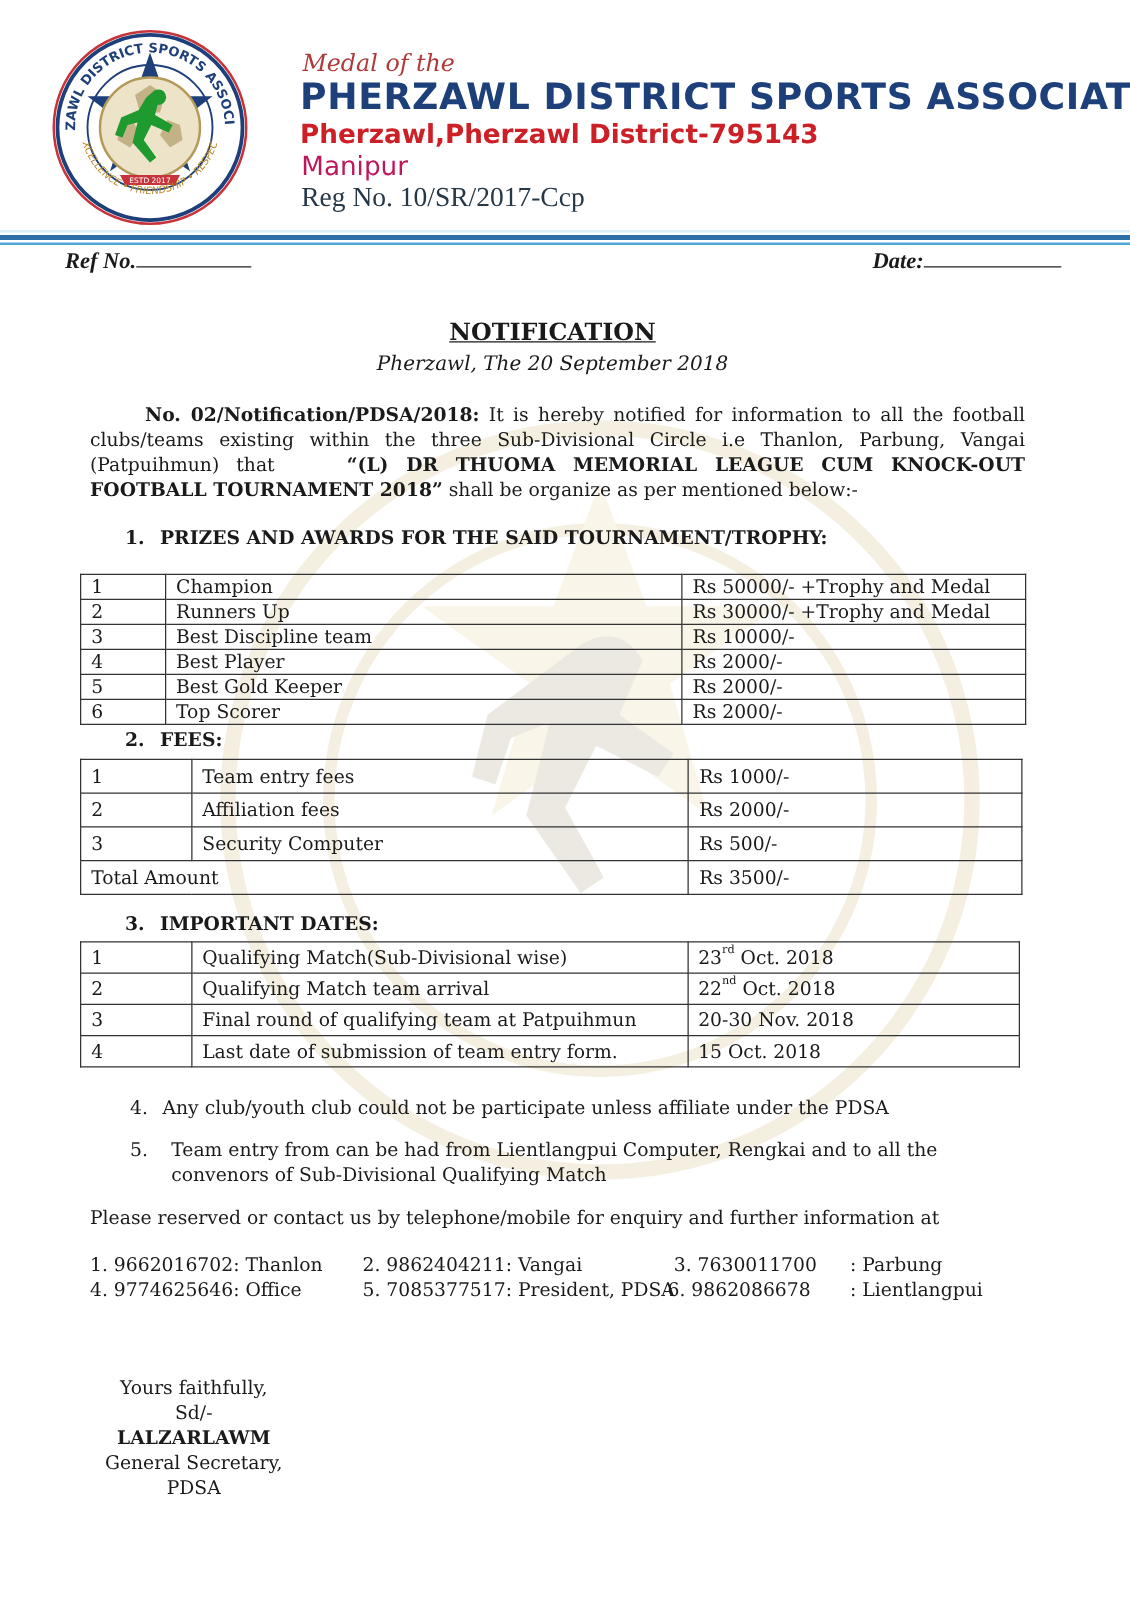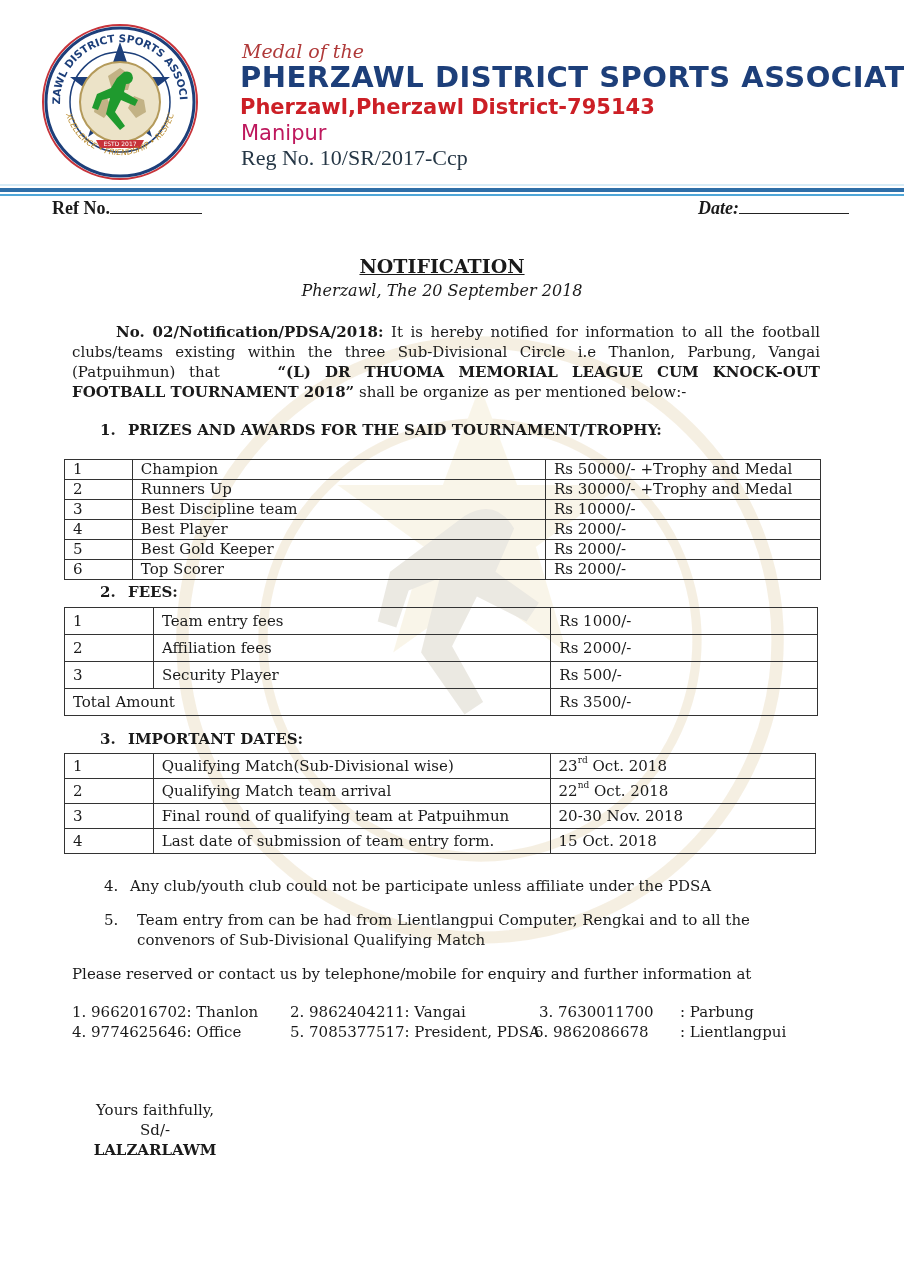--- a/index.html
+++ b/index.html
@@ -14,21 +14,21 @@
     .logo { left: 40px; top: 22px; width: 160px; height: 160px; }
     .office-of { left: 242px; top: 40px; font-family: "DejaVu Serif", serif; font-style: italic; font-size: 19px; color: #b03a3a; }
     .assoc-name { left: 240px; top: 60px; font-family: "DejaVu Sans", sans-serif; font-weight: bold; font-size: 29px; color: #1d3f7a; letter-spacing: 0.5px; transform: scaleX(1.0); transform-origin: left; white-space: nowrap; }
     .address { left: 240px; top: 95px; font-family: "DejaVu Sans", sans-serif; font-weight: bold; font-size: 21px; color: #cc1f26; white-space: nowrap; }
     .state { left: 241px; top: 121px; font-family: "DejaVu Sans", sans-serif; font-size: 21px; color: #be185d; }
     .regno { left: 241px; top: 145px; font-family: "Liberation Serif", serif; font-size: 22px; color: #263746; }
     .rule-thick { left: 0; top: 188px; width: 904px; height: 4px; background: #2f6fa8; }
     .rule-thin { left: 0; top: 194px; width: 904px; height: 2px; background: #4fa6d8; }
     .rule-top { left: 0; top: 184px; width: 904px; height: 2px; background: #d7ecf7; }
 
-    .ref { left: 52px; top: 198px; font-family: "Liberation Serif", serif; font-weight: bold; font-size: 18px; }
+    .ref { left: 52px; top: 198px; font-family: "Liberation Serif", serif; font-style: italic; font-weight: bold; font-size: 18px; }
     .ref .blank, .date .blank { display: inline-block; border-bottom: 1.5px solid #222; vertical-align: baseline; height: 14px; }
     .date { left: 698px; top: 198px; font-family: "Liberation Serif", serif; font-style: italic; font-weight: bold; font-size: 18px; }
 
     .notif-title { left: 0; width: 884px; top: 255px; text-align: center; font-weight: bold; font-size: 19px; text-decoration: underline; }
     .notif-sub { left: 0; width: 884px; top: 281px; text-align: center; font-style: italic; font-size: 16px; }
 
     .para { left: 72px; top: 322px; width: 748px; font-size: 15px; line-height: 20px; text-align: justify; }
     .para b { font-weight: bold; margin-left: 44px; }
 
     .sec-head { font-weight: bold; font-size: 15px; }
@@ -161,21 +161,21 @@
         <td>Team entry fees</td>
         <td>Rs 1000/-</td>
       </tr>
       <tr>
         <td>2</td>
         <td>Affiliation fees</td>
         <td>Rs 2000/-</td>
       </tr>
       <tr>
         <td>3</td>
-        <td>Security Player</td>
+        <td>Security Computer</td>
         <td>Rs 500/-</td>
       </tr>
       <tr>
         <td colspan="2">Total Amount</td>
         <td>Rs 3500/-</td>
       </tr>
     </tbody>
 </table>
 
 <div class="abs sec-head" style="left:100px; top:730px;">
@@ -233,13 +233,14 @@
     <span class="c" style="left:218px">5. 7085377517: President, PDSA</span>
     <span class="c" style="left:462px">6. 9862086678</span>
     <span class="c" style="left:608px">: Lientlangpui</span>
   </div>
 </div>
 
 <div class="abs sign" style="left:72px; top:1100px; width:166px;">
   <div>Yours faithfully,</div>
   <div>Sd/-</div>
   <div style="font-weight:bold;">LALZARLAWM</div>
+  <div>General Secretary, PDSA</div>
 </div>
 
 </body></html>

